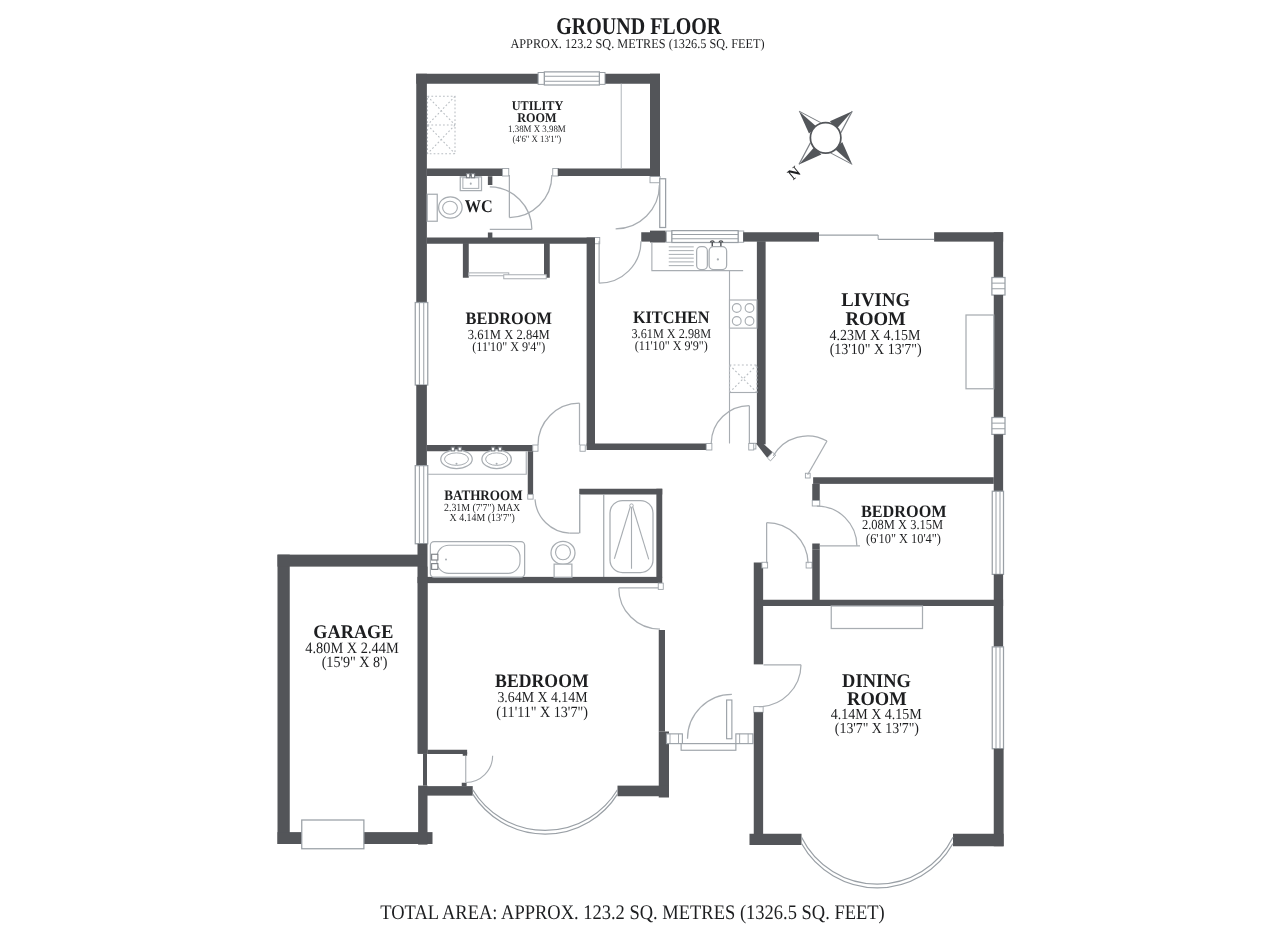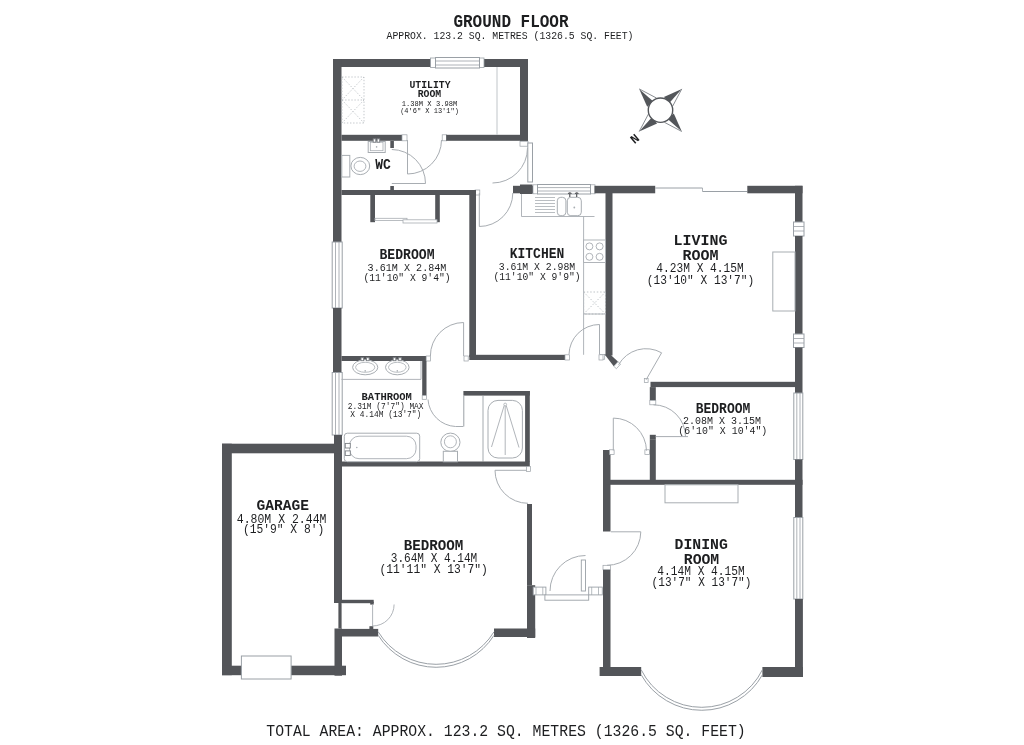--- a/index.html
+++ b/index.html
@@ -1,16 +1,16 @@
 <!DOCTYPE html>
 <html><head>
 <meta charset="utf-8">
 <style>
   html,body{margin:0;padding:0;background:#ffffff;}
-  .page{position:relative;width:1024px;height:745px;font-family:Liberation Mono, monospace;}
+  .page{position:relative;width:1024px;height:745px;font-family:Liberation Serif, serif;}
   svg{display:block;}
   text{fill:#1d1e20;}
   .b{font-weight:bold;}
 </style>
 </head>
 <body>
 <div class="page">
 <svg width="1024" height="745" viewBox="0 0 1024 745">
 <defs>
 </defs>

